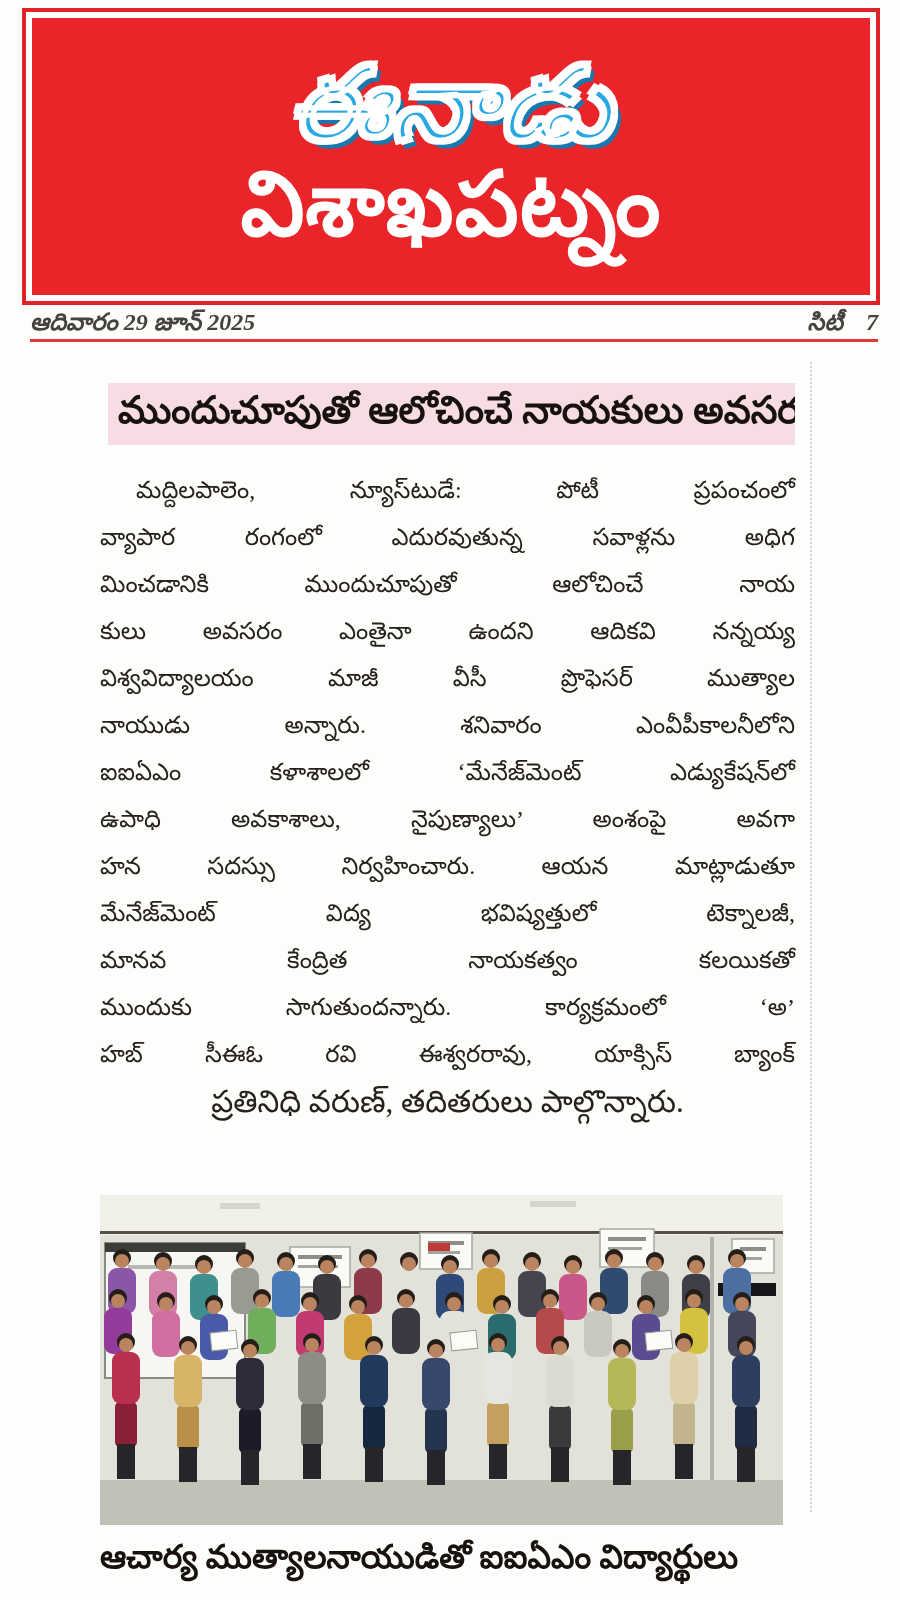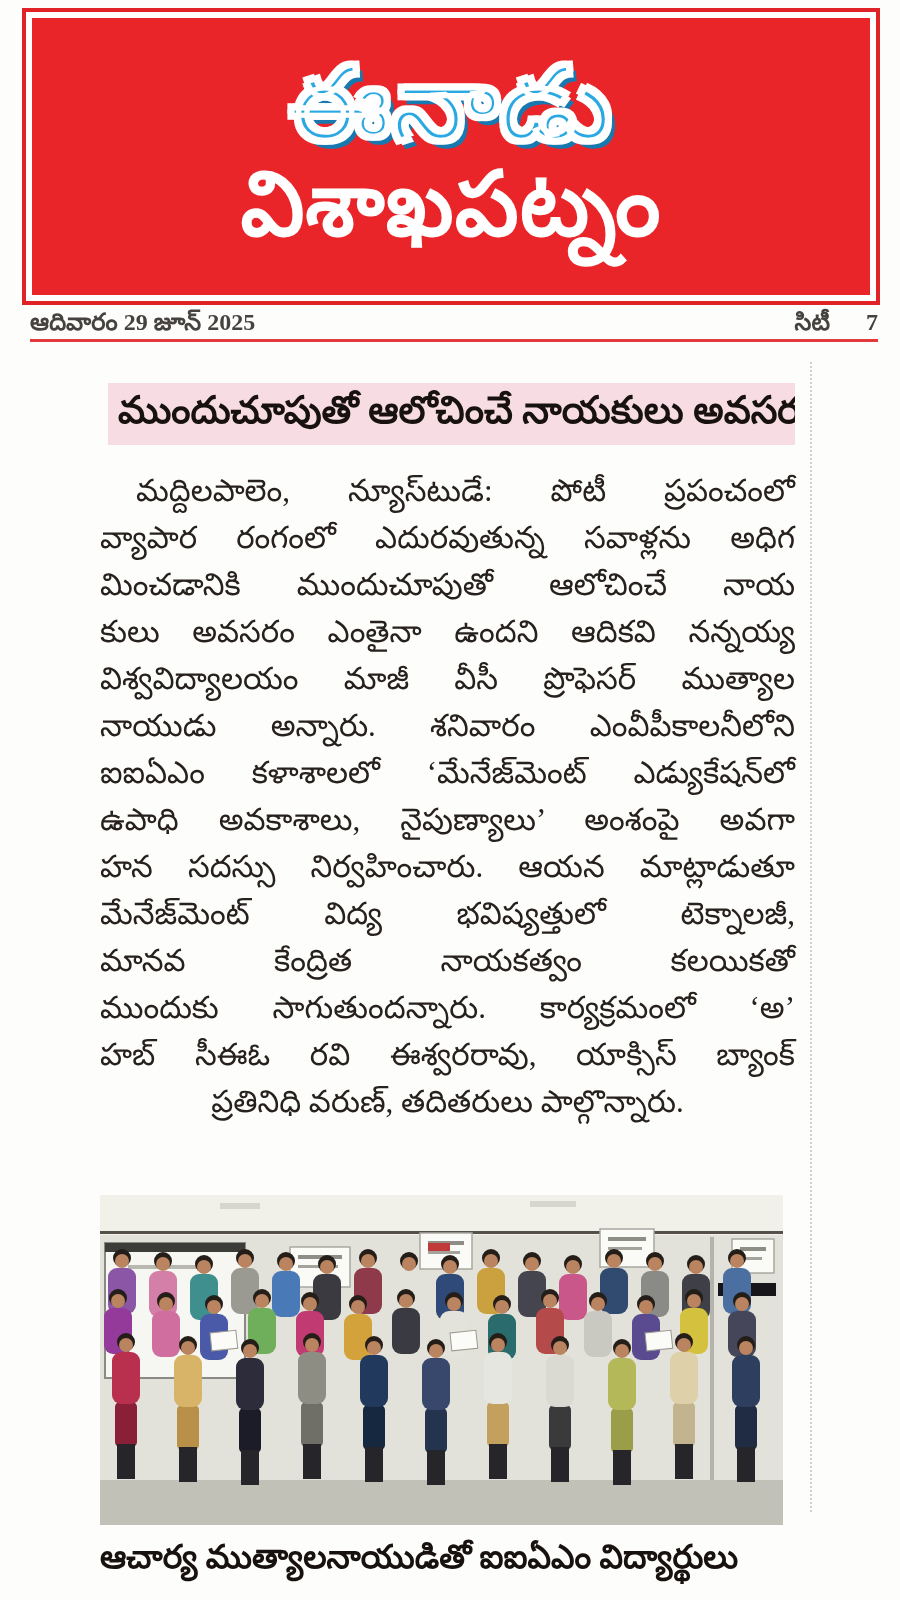--- a/index.html
+++ b/index.html
@@ -21,54 +21,55 @@
     display:flex;flex-direction:column;align-items:center;justify-content:center;
   }
   .brand{
     font-size:102px;font-weight:800;line-height:1.0;color:#29a8e2;
     letter-spacing:2px;
     -webkit-text-stroke:2px #ffffff;
     text-shadow:
       -3px -3px 0 #ffffff, 3px -3px 0 #ffffff, -3px 3px 0 #ffffff, 3px 3px 0 #ffffff,
       6px 7px 0 #1878b0;
     margin-top:-6px;
+    font-style:italic;
   }
   .edition{
     font-size:90px;font-weight:800;line-height:1.05;color:#ffffff;letter-spacing:1px;
     margin-top:2px;
   }
 
   
   .dateline{
     position:absolute;left:30px;top:309px;width:848px;
     display:flex;justify-content:space-between;align-items:baseline;
-    font-size:24px;font-weight:600;color:#46423f;
-  }
-  .dateline .right{display:flex;gap:36px;}
+    font-size:24px;font-weight:600;color:#46423f;font-style:italic;
+  }
+  .dateline .right{display:flex;gap:23px;}
   .red-rule{
     position:absolute;left:30px;top:339px;width:848px;height:3px;background:#e23a3c;
   }
 
   
   .col-rule{
     position:absolute;left:810px;top:362px;height:1150px;width:0;
     border-left:2px dotted #c9c9c6;opacity:.85;
   }
 
   
   .headline{
     position:absolute;left:108px;top:383px;width:687px;height:62px;
     box-sizing:border-box;background:#f7dde3;
     display:flex;align-items:center;padding:0 10px;
     font-size:38px;font-weight:700;color:#17110f;letter-spacing:0;
     white-space:nowrap;overflow:hidden;
   }
   .body-main{
     position:absolute;left:100px;top:467px;width:695px;
-    font-size:31px;line-height:47px;color:#27211e;
+    font-size:24px;line-height:47px;color:#27211e;
     text-align:justify;text-align-last:justify;white-space:pre-line;
     text-indent:36px;
   }
   .body-last{
     position:absolute;left:100px;top:1078px;width:695px;
     font-size:31px;line-height:47px;color:#27211e;text-align:center;
   }
 
   
   .photo-figure{position:absolute;left:100px;top:1195px;width:683px;margin:0;}

